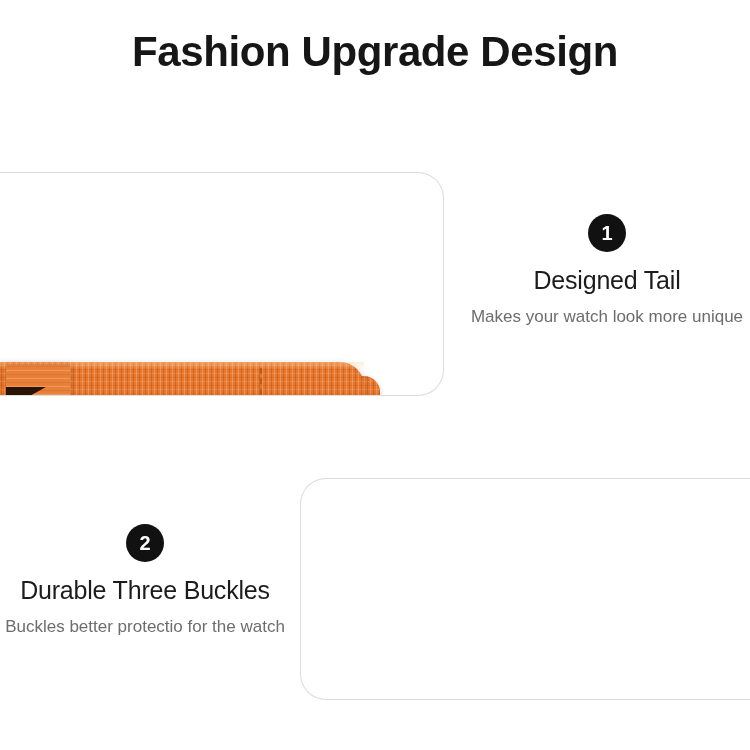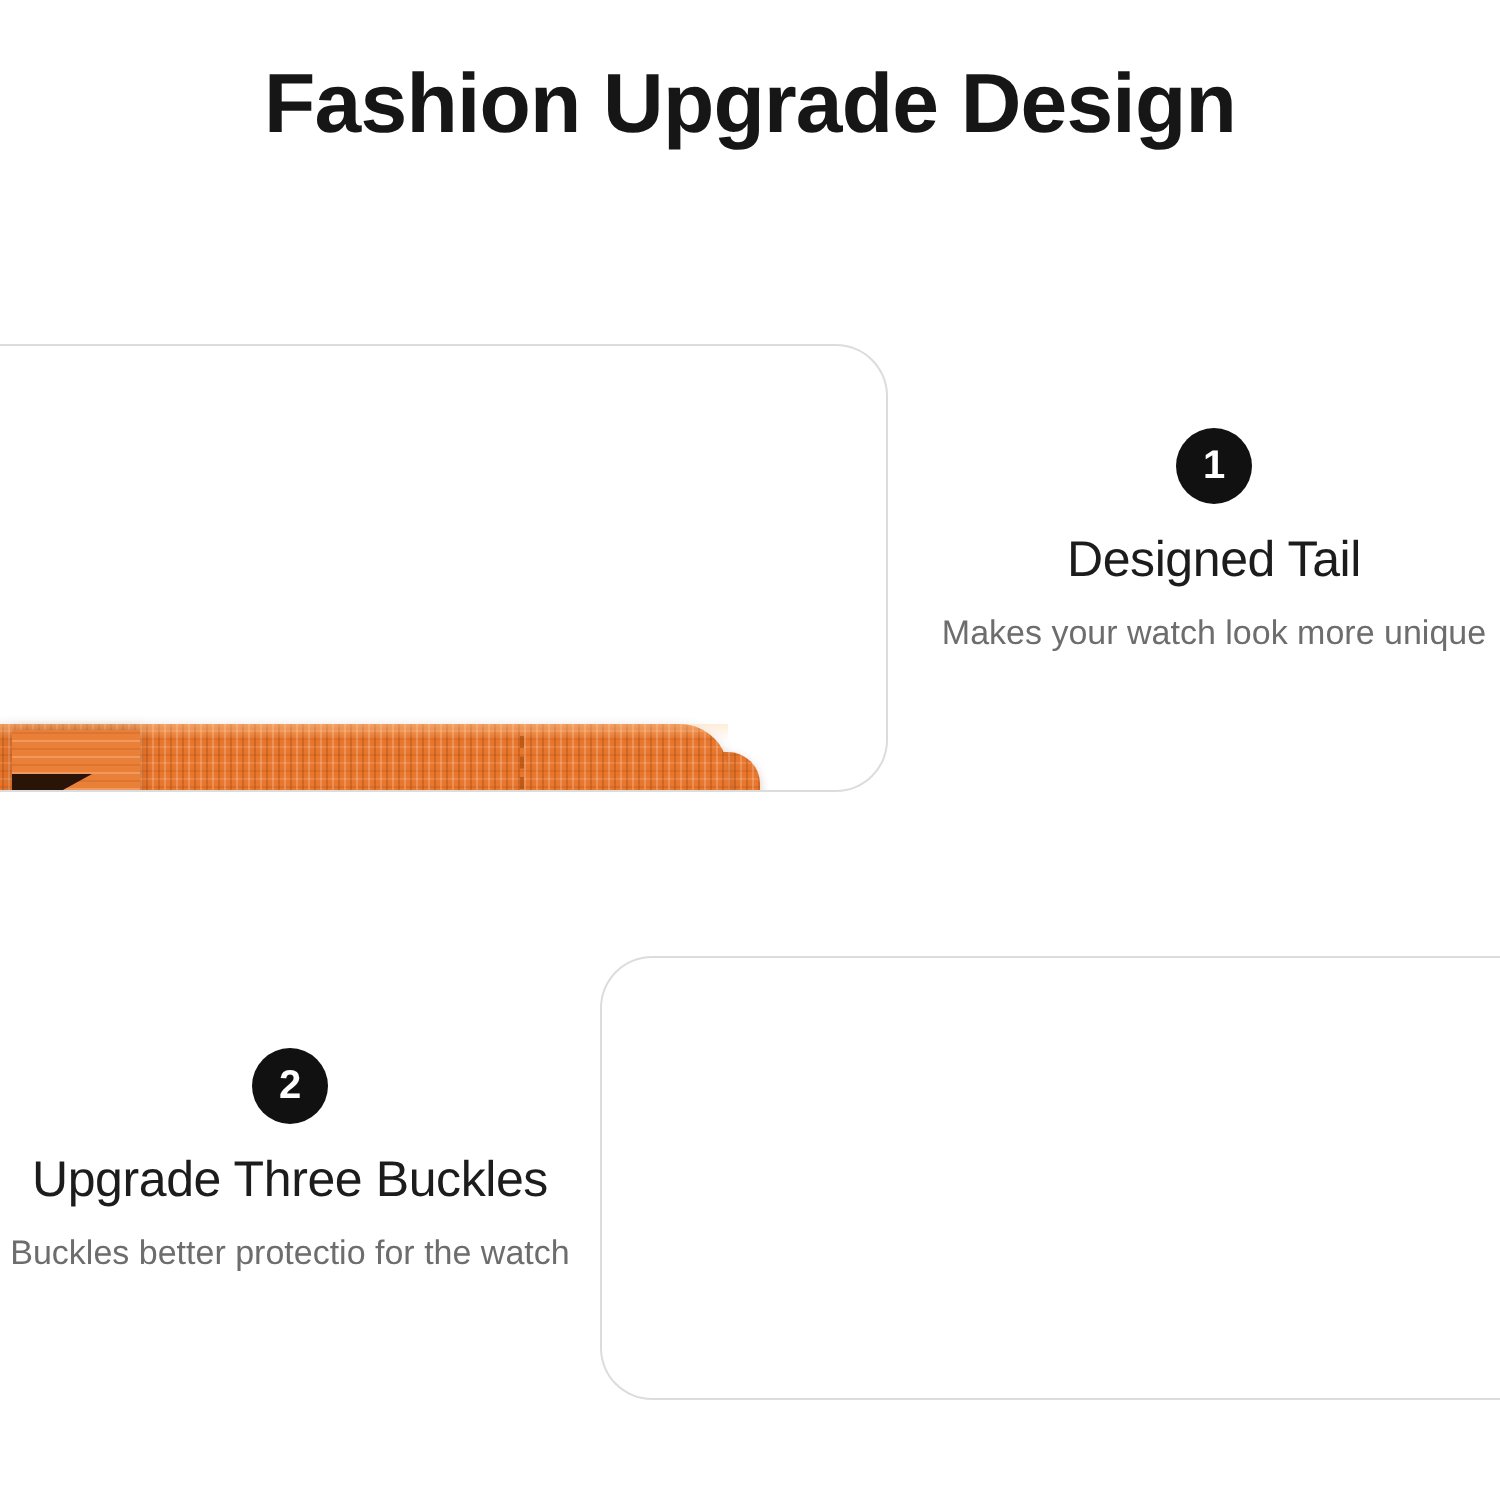--- a/index.html
+++ b/index.html
@@ -201,21 +201,21 @@
   </div>
 
   <div class="feature one">
     <div class="badge">1</div>
     <div class="feature-title">Designed Tail</div>
     <div class="feature-desc">Makes your watch look more unique</div>
   </div>
 
   <div class="feature two">
     <div class="badge">2</div>
-    <div class="feature-title">Upgrade Three Buckles</div>
+    <div class="feature-title">Durable Three Buckles</div>
     <div class="feature-desc">Buckles better protectio for the watch</div>
   </div>
 
   <div class="photo-card bottom">
 
     
     
 
     
     

